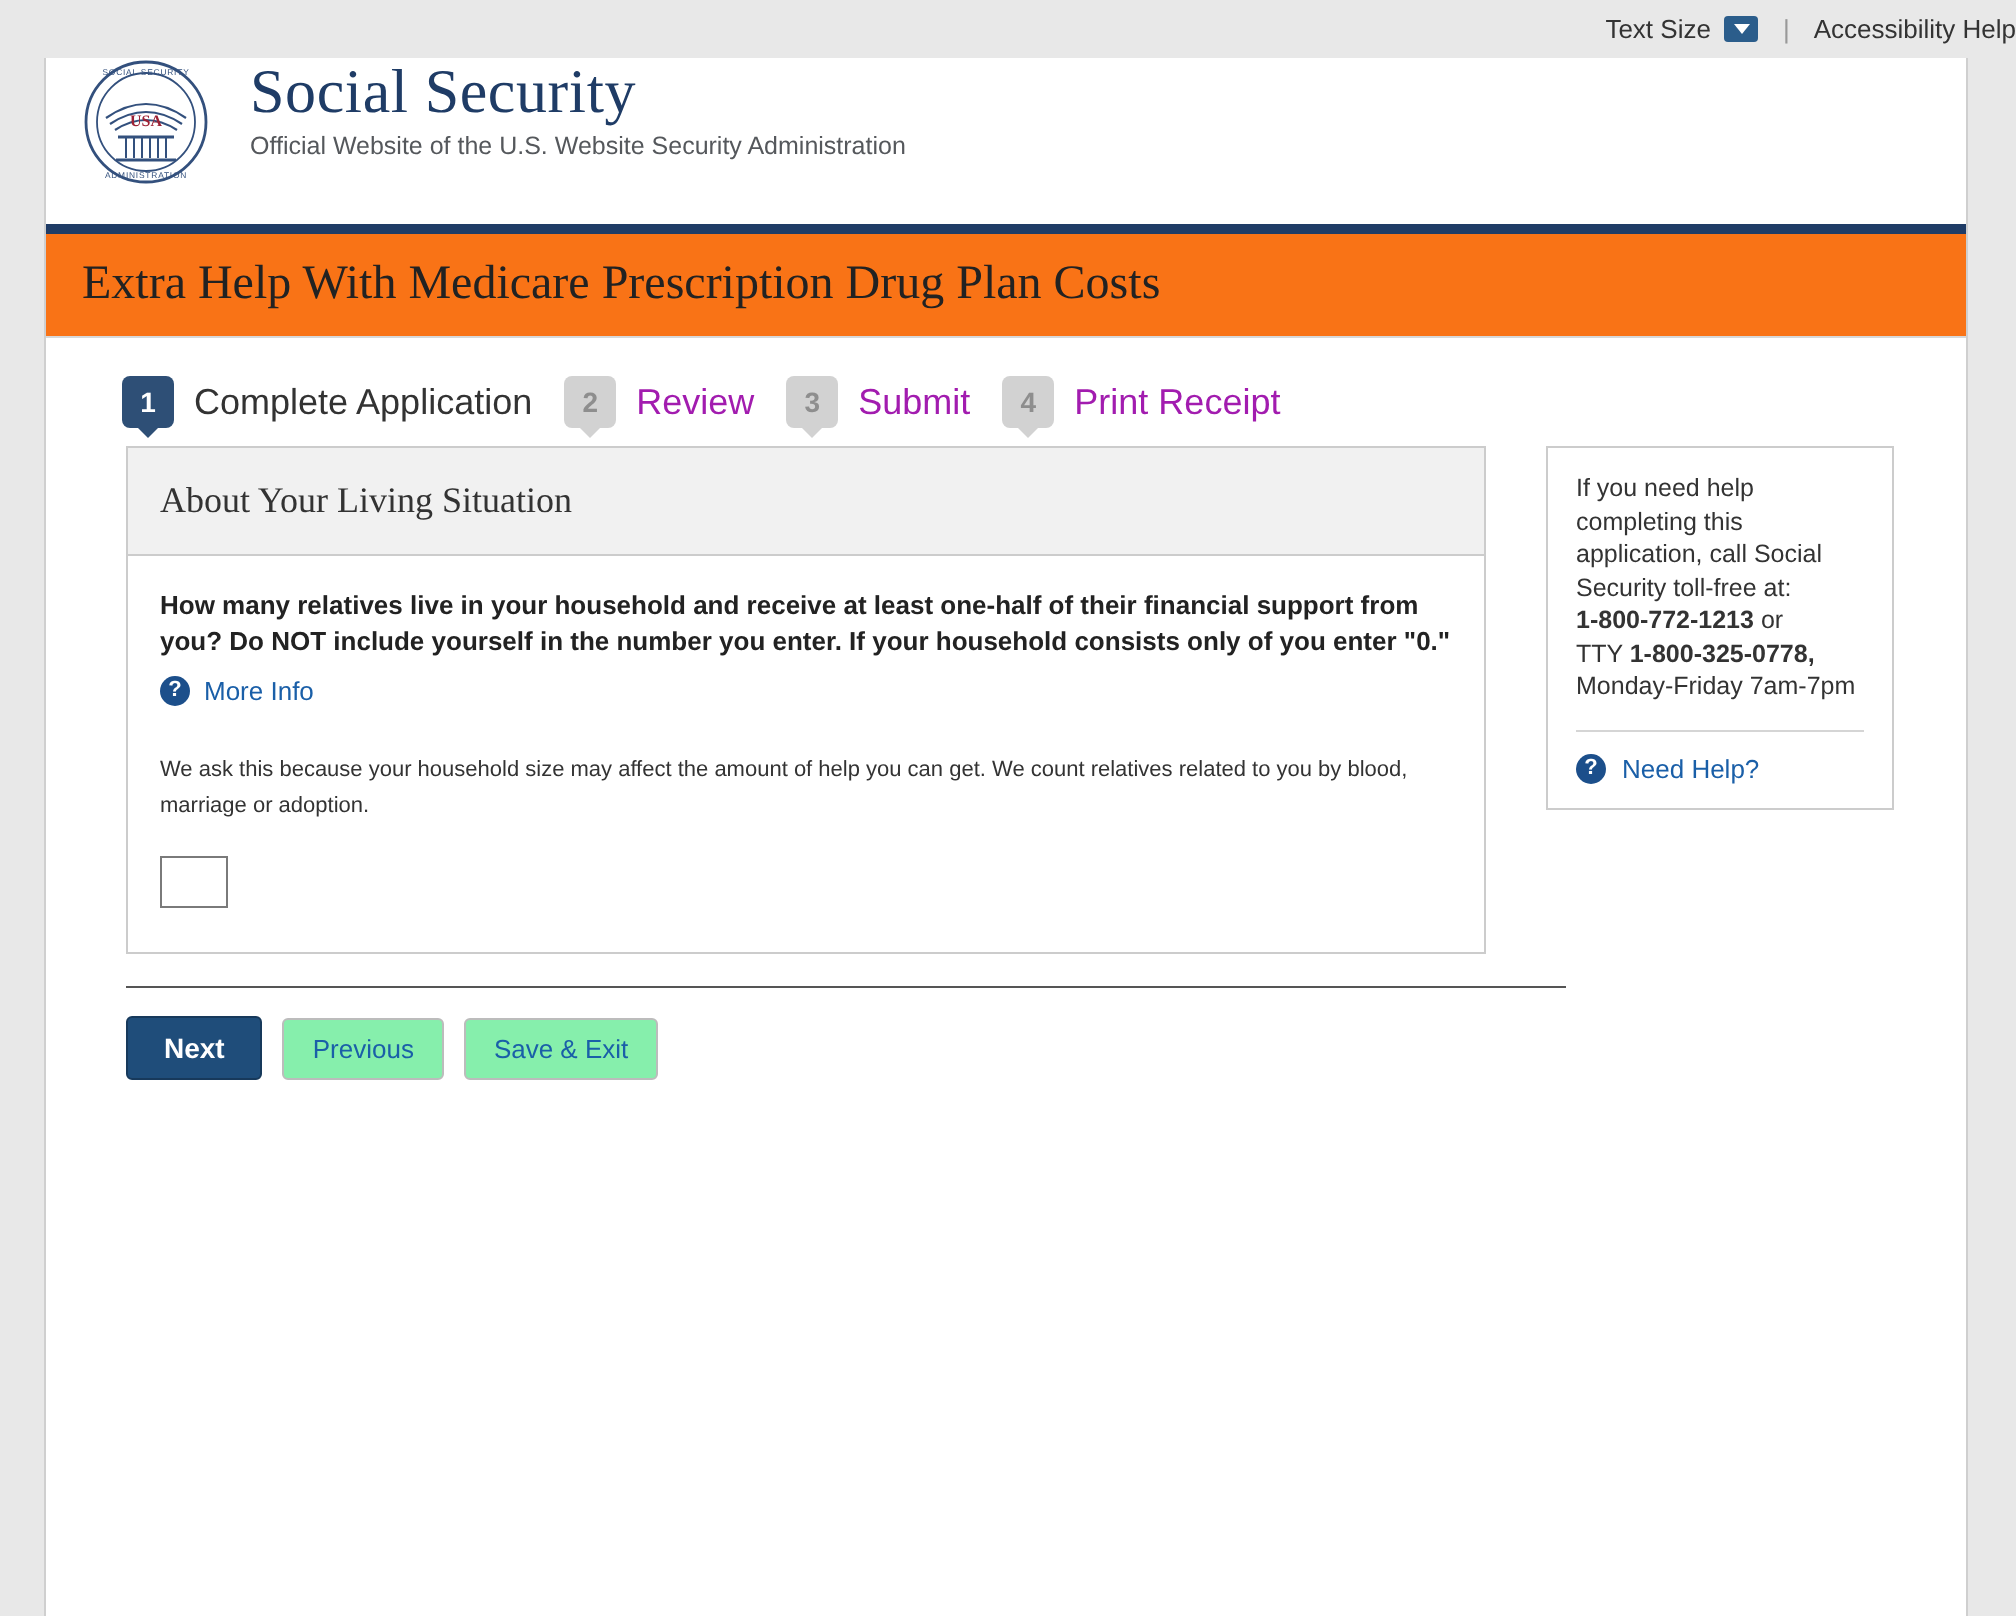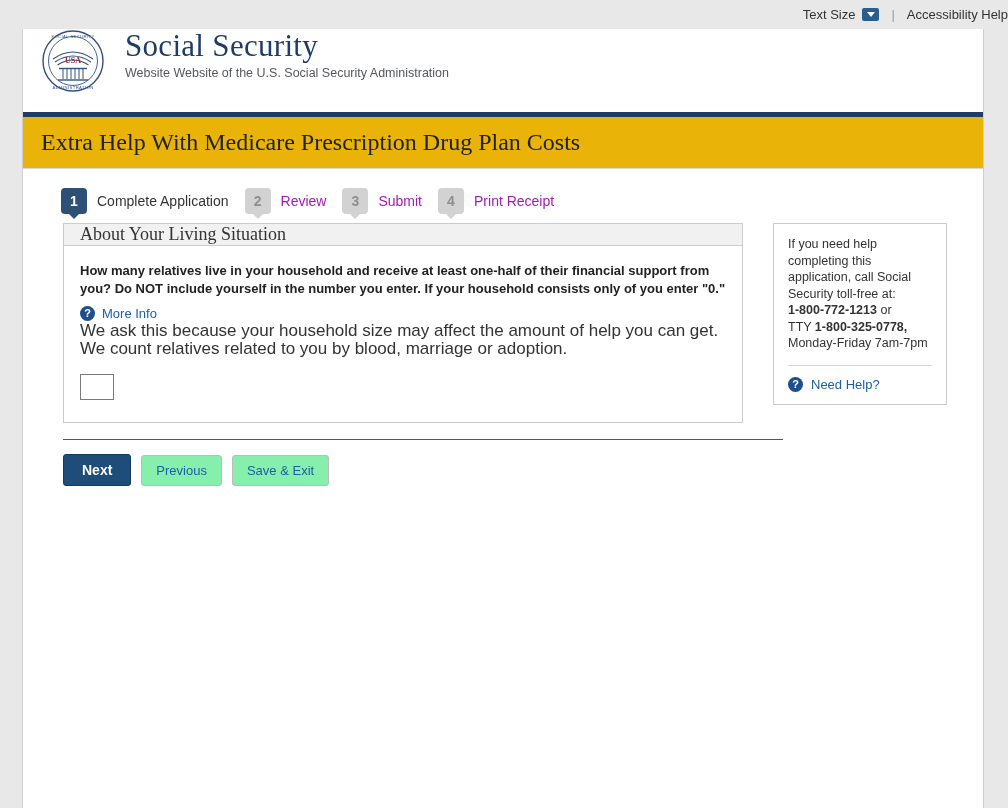--- a/index.html
+++ b/index.html
@@ -97,21 +97,21 @@
     font-size: 12.5px;
     color: #55585c;
     margin-top: 3px;
   }
 
   .bluerule {
     height: 5px;
     background: #1f3c66;
   }
   .greyband {
-    background: #eab308;
+    background: #f97316;
     border-bottom: 1px solid #d8d8d8;
     height: 51px;
     display: flex;
     align-items: center;
     padding-left: 18px;
   }
   .greyband .pagetitle {
     font-family: "Liberation Serif", serif;
     font-size: 24px;
     color: #222;
@@ -151,40 +151,40 @@
     bottom: -5px;
     transform: translateX(-50%);
     border-left: 5px solid transparent;
     border-right: 5px solid transparent;
     border-top: 5px solid transparent;
   }
   .step.active .num:after { border-top-color: #2e4f76; }
   .step .num.inactive:after { border-top-color: #d2d2d2; }
   .step .label {
     margin-left: 10px;
-    font-size: 14px;
+    font-size: 18px;
     color: #333;
   }
   .step.inactive .label { color: #a21caf; }
 
   
   .content {
     display: flex;
     padding: 10px 0 0 40px;
   }
   .panel {
     width: 680px;
     border: 1px solid #cccccc;
     box-sizing: border-box;
     background: #fff;
   }
   .panel-head {
     background: #f1f1f1;
     border-bottom: 1px solid #cccccc;
-    padding: 0 16px;
+    padding: 16px 16px;
     font-family: "Liberation Serif", serif;
     font-size: 18px;
     color: #333;
   }
   .panel-body {
     padding: 16px 16px 22px 16px;
   }
   .question {
     font-weight: bold;
     font-size: 13px;
@@ -210,22 +210,22 @@
     flex: 0 0 15px;
     line-height: 1;
   }
   .moreinfo a {
     margin-left: 7px;
     color: #1a5fa8;
     text-decoration: none;
     font-size: 13px;
   }
   .helptext {
-    margin-top: 1px;
-    font-size: 17px;
+    margin-top: 23px;
+    font-size: 11px;
     line-height: 18px;
     color: #333;
   }
   .answer-input {
     margin-top: 16px;
     width: 34px;
     height: 26px;
     border: 1px solid #7a7a7a;
     background: #fff;
     font-size: 13px;
@@ -330,21 +330,21 @@
           <line x1="42" y1="40" x2="42" y2="50"></line>
         </g>
         <path d="M18 39.5 h28" stroke="#33507d" stroke-width="1.4"></path>
         <path d="M17 51 h30" stroke="#33507d" stroke-width="1.4"></path>
         <text x="32" y="8.5" font-family="Liberation Sans, sans-serif" font-size="4.2" fill="#33507d" text-anchor="middle" letter-spacing="0.4">SOCIAL SECURITY</text>
         <text x="32" y="60" font-family="Liberation Sans, sans-serif" font-size="4.2" fill="#33507d" text-anchor="middle" letter-spacing="0.4">ADMINISTRATION</text>
       </svg>
     </div>
     <div class="brand">
       <div class="title">Social Security</div>
-      <div class="subtitle">Website Website of the U.S. Social Security Administration</div>
+      <div class="subtitle">Official Website of the U.S. Website Security Administration</div>
     </div>
   </div>
 
   <div class="bluerule"></div>
 
   <div class="greyband">
     <div class="pagetitle">Extra Help With Medicare Prescription Drug Plan Costs</div>
   </div>
 
   <div class="steps">

